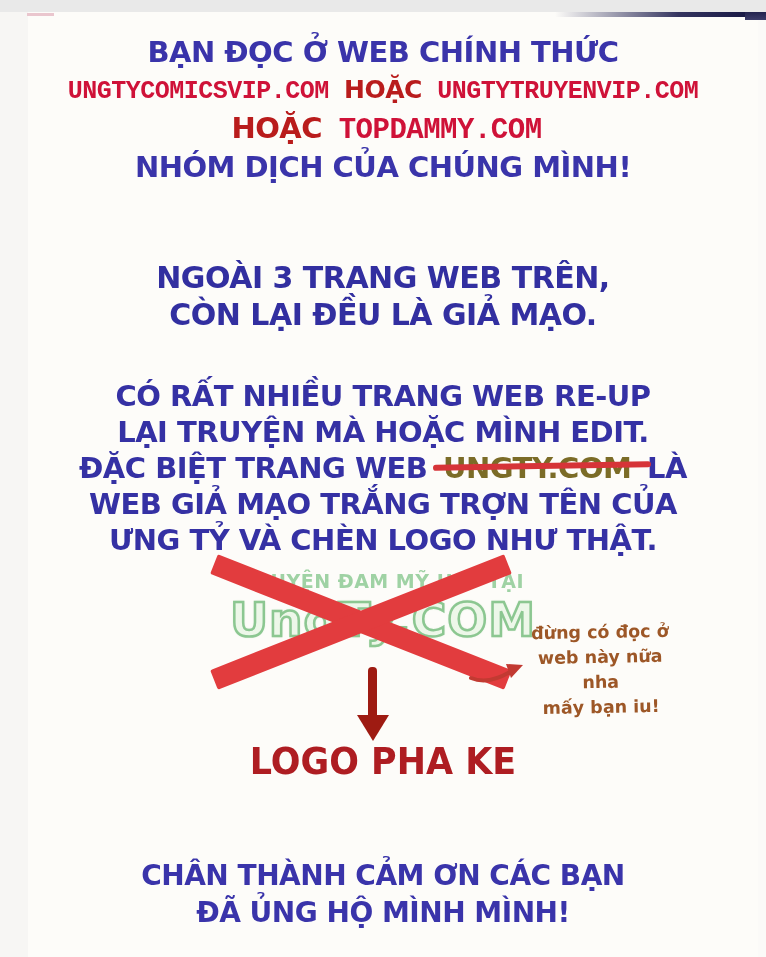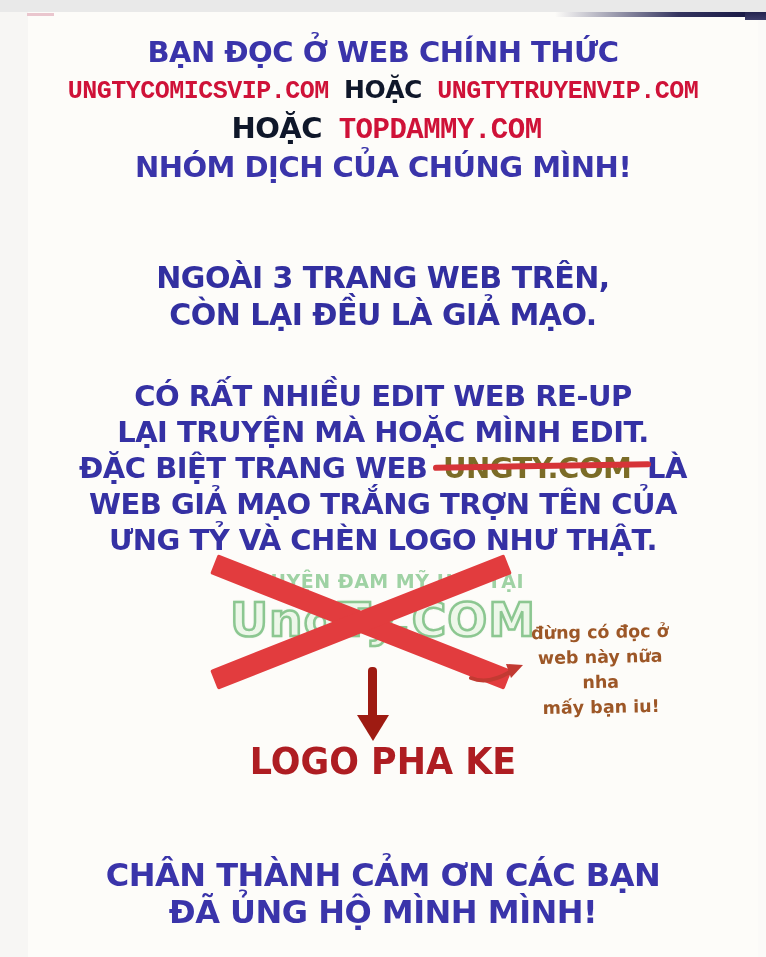--- a/index.html
+++ b/index.html
@@ -12,21 +12,21 @@
   .edge-left  { position:absolute; left:0; top:0; width:28px; height:100%; background:#f7f6f4; }
   .edge-right { position:absolute; right:0; top:0; width:8px; height:100%; background:#fbfaf8; }
   
   .artifact-pink { position:absolute; left:27px; top:1px; width:27px; height:3px; background:#eac6ce; }
   .artifact-navy { position:absolute; right:21px; top:0; width:190px; height:5px;
     background:linear-gradient(to right, rgba(40,40,90,0), #34345f 65%, #1a1a46); }
   .artifact-navy-end { position:absolute; right:0; top:0; width:21px; height:8px;
     background:linear-gradient(to bottom,#23234e,#3c3c6a); }
 
   .block { position:absolute; left:0; width:100%; text-align:center; }
-  .blue { color:#0f172a; }
+  .blue { color:#b91c1c; }
   .red  { color:#cf1238;font-family:Liberation Mono, monospace; }
 
   .header { top:22px; font-size:29px; line-height:37px; color:#3a34aa; letter-spacing:-0.5px; }
   .header .line2 { font-size:25px; letter-spacing:-0.5px; }
   .sep { margin:0 7px; }
 
   .warning { top:247px; font-size:30px; line-height:37px; color:#322fa0; letter-spacing:-0.5px; }
 
   .detail { top:366px; font-size:29px; line-height:36px; color:#3531a4; letter-spacing:-0.5px; }
   .fake-site { color:#7b6c27; position:relative; display:inline-block; margin:0 6px; }
@@ -63,21 +63,21 @@
   }
 
   .note {
     position:absolute; left:518px; top:608px; width:165px; text-align:center;
     font-size:17.5px; line-height:25px; color:#9d5727; transform:rotate(-1deg);
   }
 
   .caption { top:726px; font-size:38px; line-height:46px; color:#ae1d22; letter-spacing:0;
     transform:scaleX(0.92); }
 
-  .footer { top:845px; font-size:32px; line-height:37px; color:#3a34aa; letter-spacing:-0.5px; }
+  .footer { top:845px; font-size:28px; line-height:37px; color:#3a34aa; letter-spacing:-0.5px; }
 </style>
 </head>
 <body>
 
 <div class="page">
 
   <div class="edge-left"></div>
   <div class="edge-right"></div>
   <div class="artifact-pink"></div>
   <div class="artifact-navy"></div>
@@ -96,21 +96,21 @@
     </div>
     <div>NHÓM DỊCH CỦA CHÚNG MÌNH!</div>
   </div>
 
   <div class="block warning">
     <div>NGOÀI 3 TRANG WEB TRÊN,</div>
     <div>CÒN LẠI ĐỀU LÀ GIẢ MẠO.</div>
   </div>
 
   <div class="block detail">
-    <div>CÓ RẤT NHIỀU EDIT WEB RE-UP</div>
+    <div>CÓ RẤT NHIỀU TRANG WEB RE-UP</div>
     <div>LẠI TRUYỆN MÀ HOẶC MÌNH EDIT.</div>
     <div>
       <span>ĐẶC BIỆT TRANG WEB</span>
       <span class="fake-site">
         <span>UNGTY.COM</span>
         <span class="strike-line"></span>
       </span>
       <span>LÀ</span>
     </div>
     <div>WEB GIẢ MẠO TRẮNG TRỢN TÊN CỦA</div>

